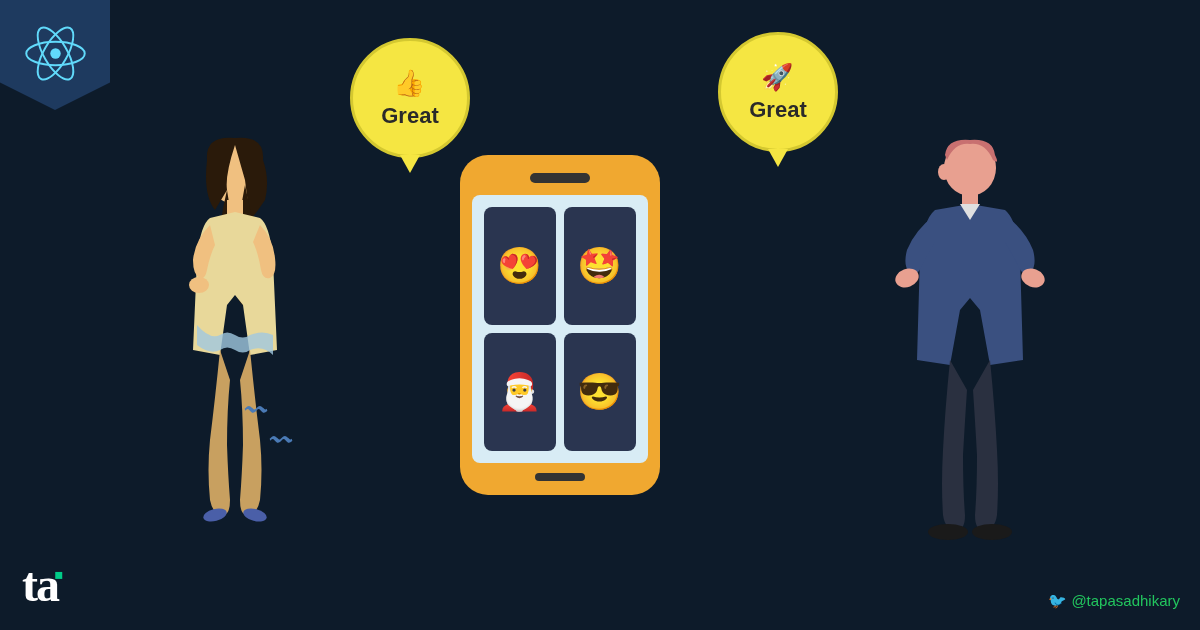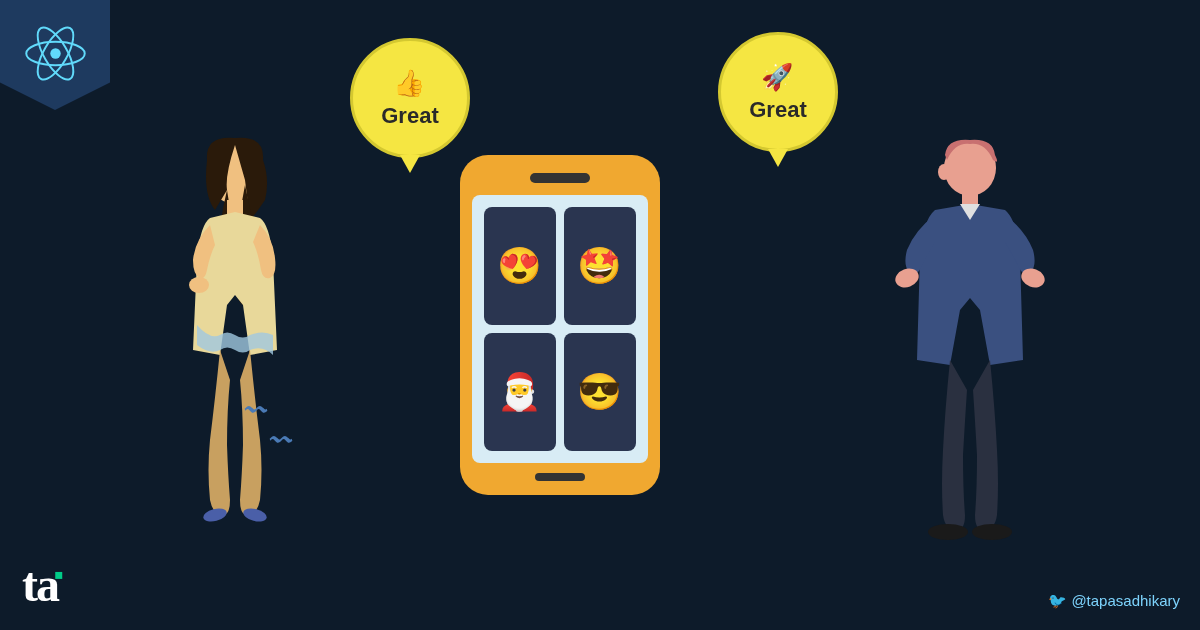--- a/index.html
+++ b/index.html
@@ -163,21 +163,21 @@
       font-size: 28px;
       vertical-align: super;
       margin-left: -4px;
     }
 
     
     .twitter-handle {
       position: absolute;
       bottom: 20px;
       right: 20px;
-      color: #7dd3fc;
+      color: #22c55e;
       font-size: 15px;
       z-index: 10;
     }
 
     
     .react-icon svg {
       width: 65px;
       height: 65px;
     }
 

